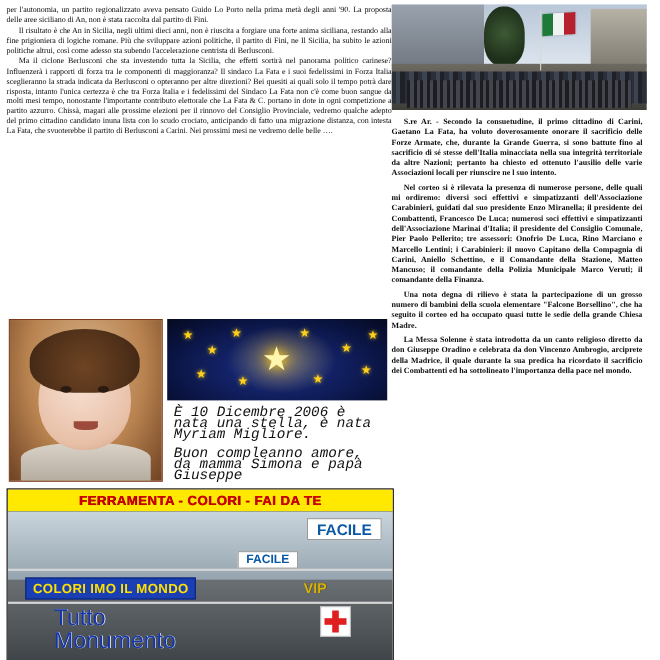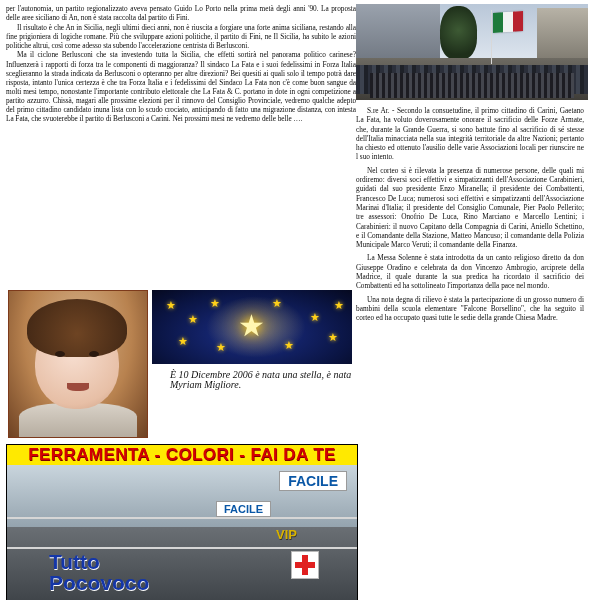--- a/index.html
+++ b/index.html
@@ -34,21 +34,21 @@
   }
   .body-text p{margin:0 0 0.5px 0;text-indent:11px;}
   .body-text p.noind{text-indent:0;}
 
   .right-text{
     font-size:7.3px;
     line-height:9.3px;
     text-align:justify;
     color:#0b0b0b;
   }
-  .right-text p{margin:0 4px 4px 0;text-indent:11px;}
+  .right-text p{margin:0 4px 4px 0;text-indent:11px;font-weight:bold;}
 
   
   .photo-top{
     width:232px;height:96px;
     position:relative;
     overflow:hidden;
     border:0;
     background:linear-gradient(#cfd8e6,#e8eef5 45%,#d8dee6);
   }
   .pt-sky{position:absolute;left:0;top:0;width:100%;height:58%;
@@ -100,43 +100,43 @@
     position:absolute;color:#ffd11a;font-size:11px;line-height:11px;
     text-shadow:0 0 4px #ffd11a;
   }
   .big-star{position:absolute;left:86px;top:18px;color:#fff6b0;font-size:30px;
     text-shadow:0 0 10px #ffd11a,0 0 22px #ffae00;}
   .glow{position:absolute;left:54px;top:6px;width:100px;height:62px;
     background:radial-gradient(ellipse at 50% 50%, rgba(255,220,90,.45), rgba(255,180,0,0) 70%);}
 
   
   .caption{
-    position:absolute;left:164px;top:366px;width:192px;
-    font-family:Liberation Serif, serif;
-    font-size:10px;line-height:10px;color:#111;
+    position:absolute;left:152px;top:366px;width:192px;
+    font-family:Liberation Mono, monospace;
+    font-size:13px;line-height:10px;color:#111;
   }
   .caption p{margin:0 0 7px 0;}
   .cap-italic{font-style:italic;}
 
   
   .ad{
     position:absolute;left:0px;top:440px;width:350px;height:160px;
     background:#f0ead8;
     border:1px solid #000;
     overflow:hidden;
   }
   .ad-banner{
     position:absolute;left:0;top:0;width:100%;height:20px;
     background:#ffe900;
     display:flex;align-items:center;justify-content:center;
     border-bottom:1px solid #000;
   }
   .ad-banner span{
     font-family:"Liberation Sans", sans-serif;
-    font-weight:bold;font-size:17px;color:#d40000;letter-spacing:.4px;
+    font-weight:bold;font-size:12px;color:#d40000;letter-spacing:.4px;
     text-shadow:0.5px 0.5px 0 #7a0000;
   }
   .ad-photo{
     position:absolute;left:0;top:20px;width:100%;height:140px;
     background:linear-gradient(#9fb3c4,#7e8d9a 40%,#5d6b76);
     overflow:hidden;
   }
   .shop-wall{position:absolute;left:0;top:0;width:100%;height:46%;
     background:linear-gradient(#c9d5dd,#93a2ad);}
   .shop-floor{position:absolute;left:0;bottom:0;width:100%;height:56%;
@@ -160,21 +160,21 @@
     background:#1a3fb5;
     padding:2px 6px;
     font-family:"Liberation Sans", sans-serif;
     font-weight:bold;font-size:12px;color:#ffe000;
     border:1px solid #0b2470;
     letter-spacing:.3px;
   }
   .sign-tutto{
     position:absolute;left:42px;top:86px;
     font-family:"Liberation Sans", sans-serif;
-    font-weight:bold;font-size:21px;color:#1436a8;
+    font-weight:normal;font-size:21px;color:#1436a8;
     line-height:21px;
     text-shadow:0.5px 0.5px 0 #ffffff;
   }
   .sign-vip{
     position:absolute;right:60px;top:62px;
     font-family:"Liberation Sans", sans-serif;
     font-weight:bold;font-size:13px;color:#d9b400;
     text-shadow:0.5px 0.5px 0 #333;
   }
   .cross-box{
@@ -222,38 +222,40 @@
       <div class="star" style="left:120px;top:8px;">★</div>
       <div class="star" style="left:132px;top:50px;">★</div>
       <div class="star" style="left:158px;top:22px;">★</div>
       <div class="star" style="left:176px;top:42px;">★</div>
       <div class="star" style="left:182px;top:10px;">★</div>
       <div class="big-star">★</div>
     </div>
 
     <div class="caption">
       <p class="cap-italic">È  10 Dicembre 2006 è nata una stella, è nata Myriam Migliore.</p>
+      <p class="cap-italic">Buon compleanno amore, da mamma Simona e papà Giuseppe</p>
     </div>
 
     <div class="ad">
       <div class="ad-banner">
         <span>FERRAMENTA - COLORI - FAI DA TE</span>
       </div>
       <div class="ad-photo">
         <div class="shop-wall"></div>
         <div class="shop-floor"></div>
         <div class="shelf" style="top:52px;"></div>
         <div class="shelf" style="top:82px;"></div>
         <div class="sign-facile">FACILE</div>
         <div class="sign-facile2">FACILE</div>
+        <div class="sign-colori">COLORI IMO IL MONDO</div>
         <div class="sign-vip">VIP</div>
         <div class="cross-box"></div>
         <div class="sign-tutto">
           <span>Tutto</span><br>
-          <span>Pocovoco</span>
+          <span>Monumento</span>
         </div>
       </div>
     </div>
 
   </div>
 
   <div class="col col-right">
 
     <div class="photo-top">
       <div class="pt-sky"></div>
@@ -265,19 +267,19 @@
       <div class="pt-flag"></div>
       <div class="pt-crowd"></div>
       <div class="pt-ppl"></div>
     </div>
 
     <div class="spacer"></div>
 
     <div class="right-text">
       <p>S.re Ar. -  Secondo la consuetudine, il primo cittadino di Carini, Gaetano La Fata, ha voluto doverosamente onorare il sacrificio delle Forze Armate, che, durante la Grande Guerra, si sono battute fino al sacrificio di sé stesse dell'Italia minacciata nella sua integrità territoriale da altre Nazioni; pertanto ha chiesto ed ottenuto l'ausilio delle varie Associazioni locali per riunscire ne l suo intento.</p>
       <p>Nel corteo si è rilevata la presenza di numerose persone, delle quali mi ordiremo: diversi soci effettivi e simpatizzanti dell'Associazione Carabinieri, guidati dal suo presidente Enzo Miranella; il presidente dei Combattenti, Francesco De Luca; numerosi soci effettivi e simpatizzanti dell'Associazione Marinai d'Italia; il presidente del Consiglio Comunale, Pier Paolo Pellerito; tre assessori: Onofrio De Luca, Rino Marciano e Marcello Lentini; i Carabinieri: il nuovo Capitano della Compagnia di Carini, Aniello Schettino, e il Comandante della Stazione, Matteo Mancuso; il comandante della Polizia Municipale Marco Veruti; il comandante della Finanza.</p>
+      <p>Una nota degna di rilievo è stata la partecipazione di un grosso numero di bambini della scuola elementare "Falcone Borsellino", che ha seguito il corteo ed ha occupato quasi tutte le sedie della grande Chiesa Madre.</p>
       <p>La Messa Solenne è stata introdotta da un canto religioso diretto da don Giuseppe Oradino e celebrata da don Vincenzo Ambrogio, arciprete della Madrice, il quale durante la sua predica ha ricordato il sacrificio dei Combattenti ed ha sottolineato l'importanza della pace nel mondo.</p>
-      <p>Una nota degna di rilievo è stata la partecipazione di un grosso numero di bambini della scuola elementare "Falcone Borsellino", che ha seguito il corteo ed ha occupato quasi tutte le sedie della grande Chiesa Madre.</p>
     </div>
 
   </div>
 
 </div>
 
 </body></html>

